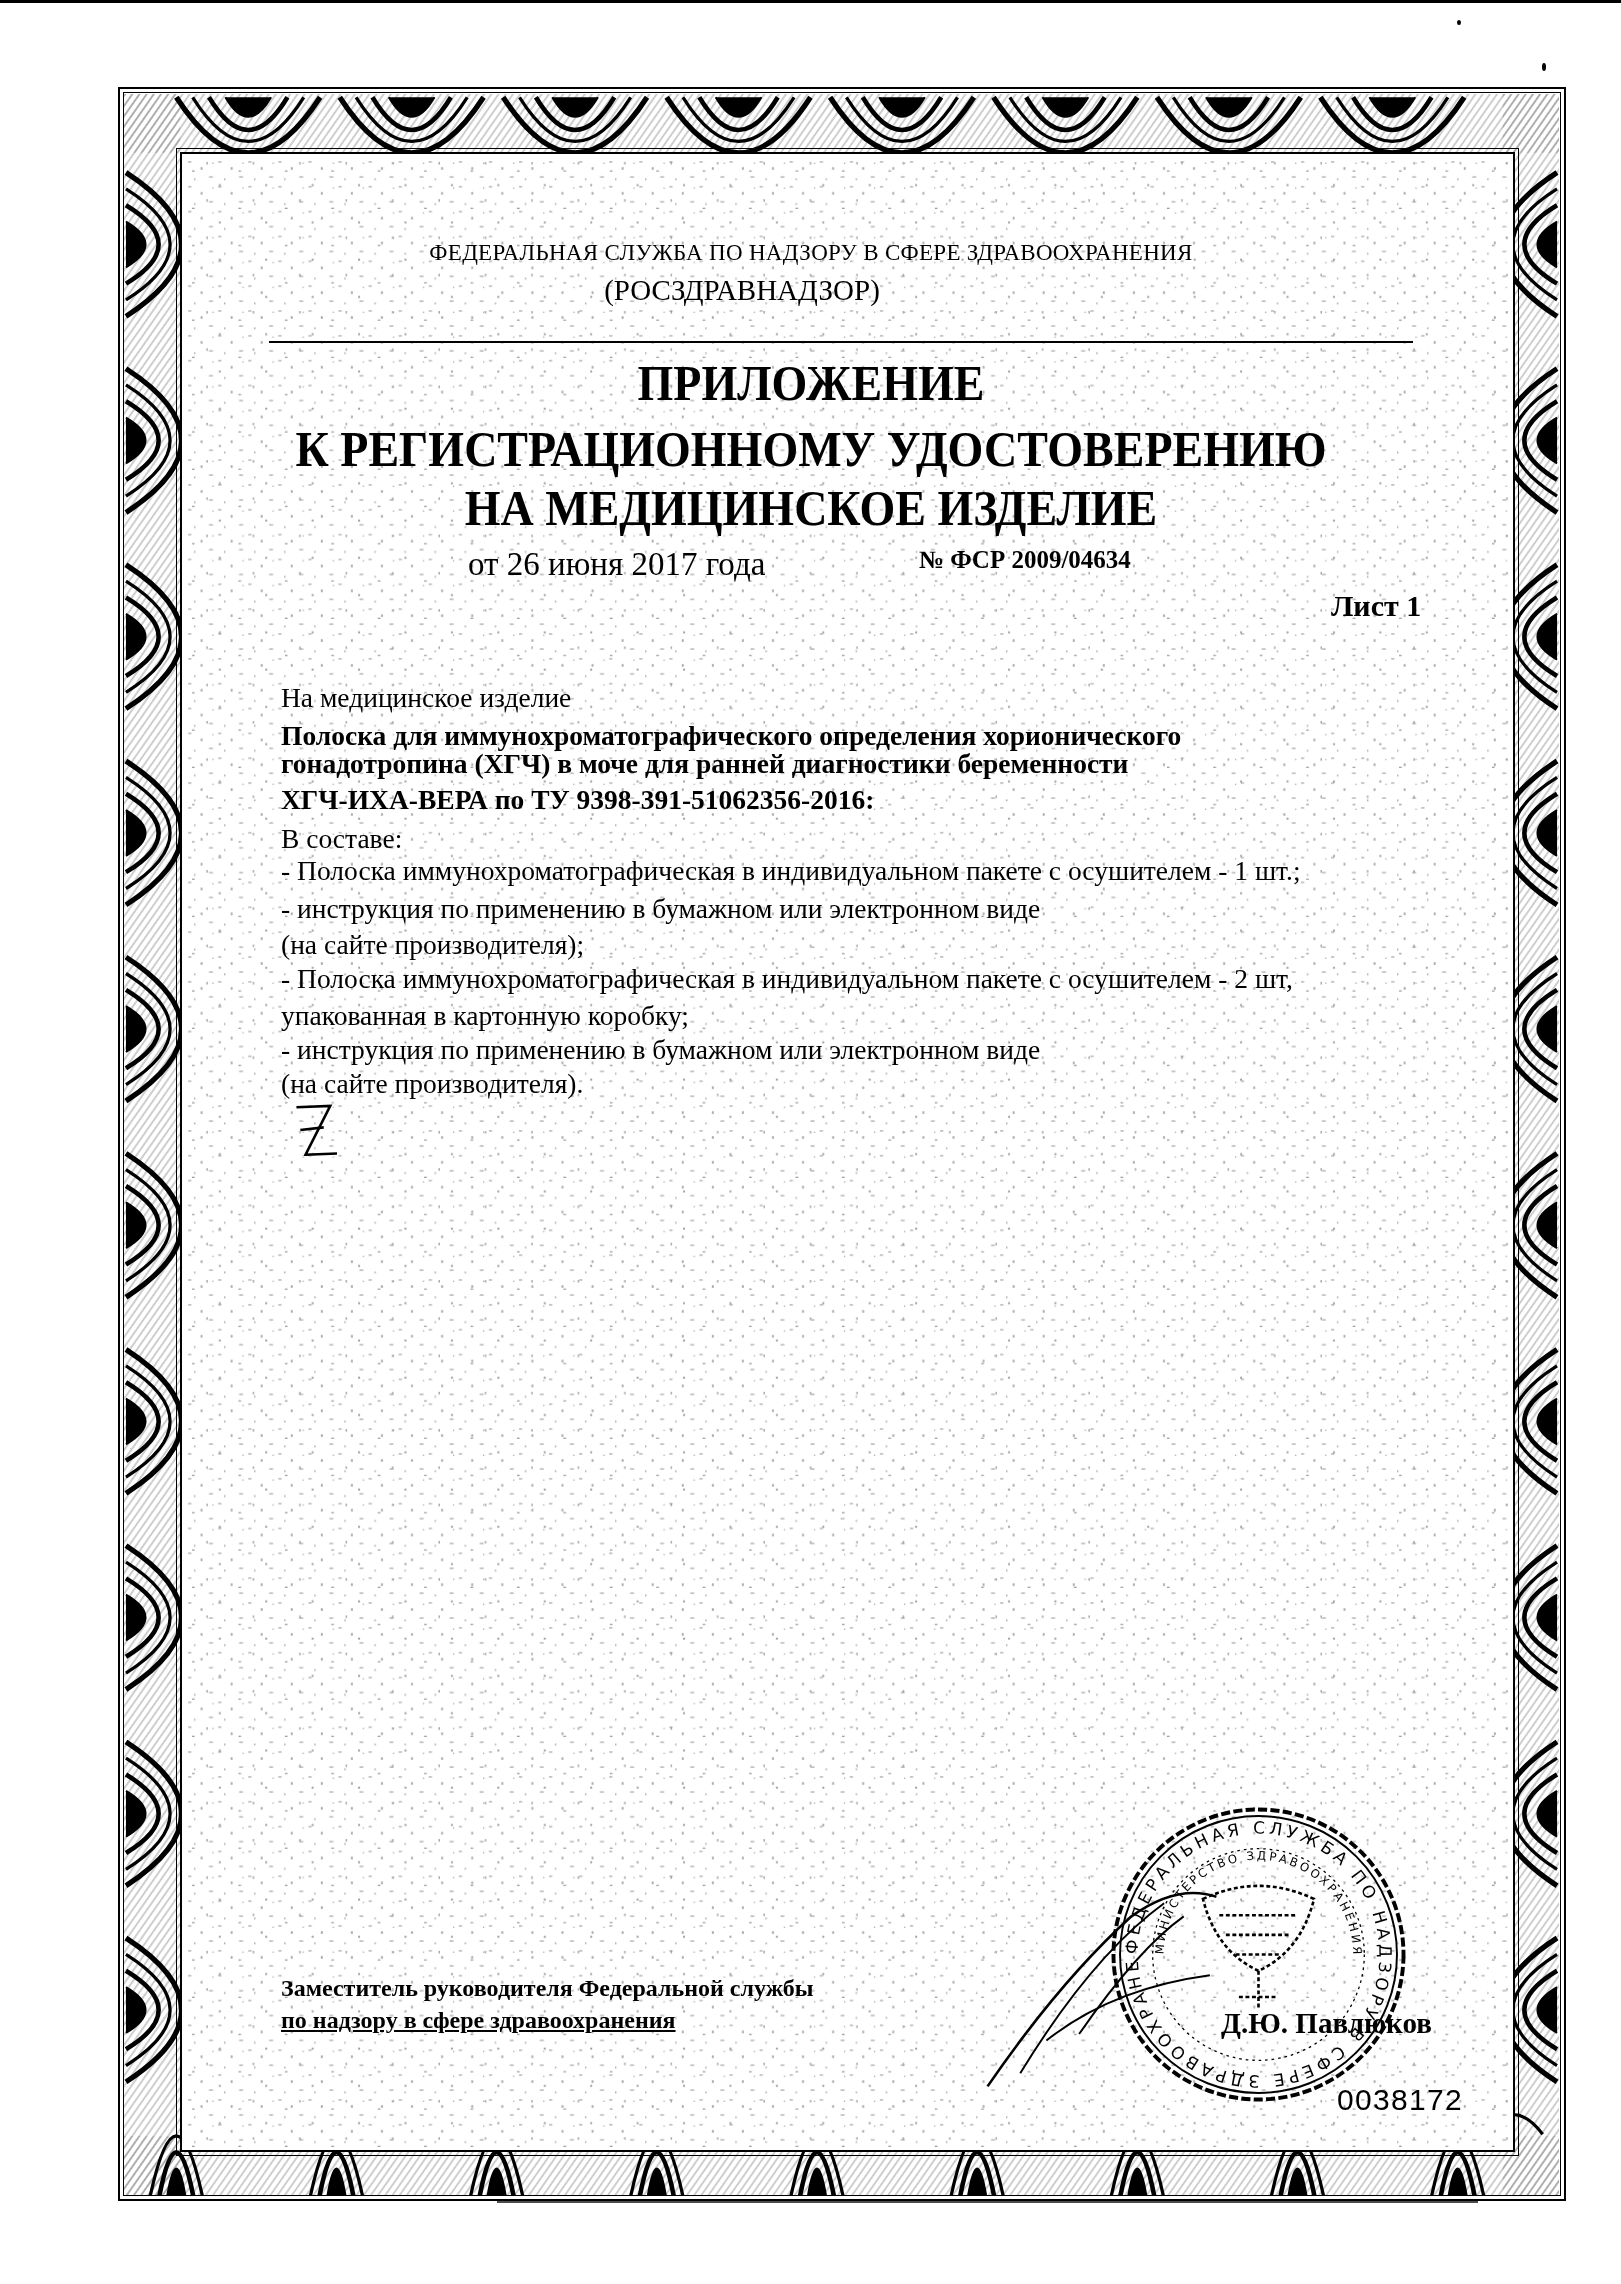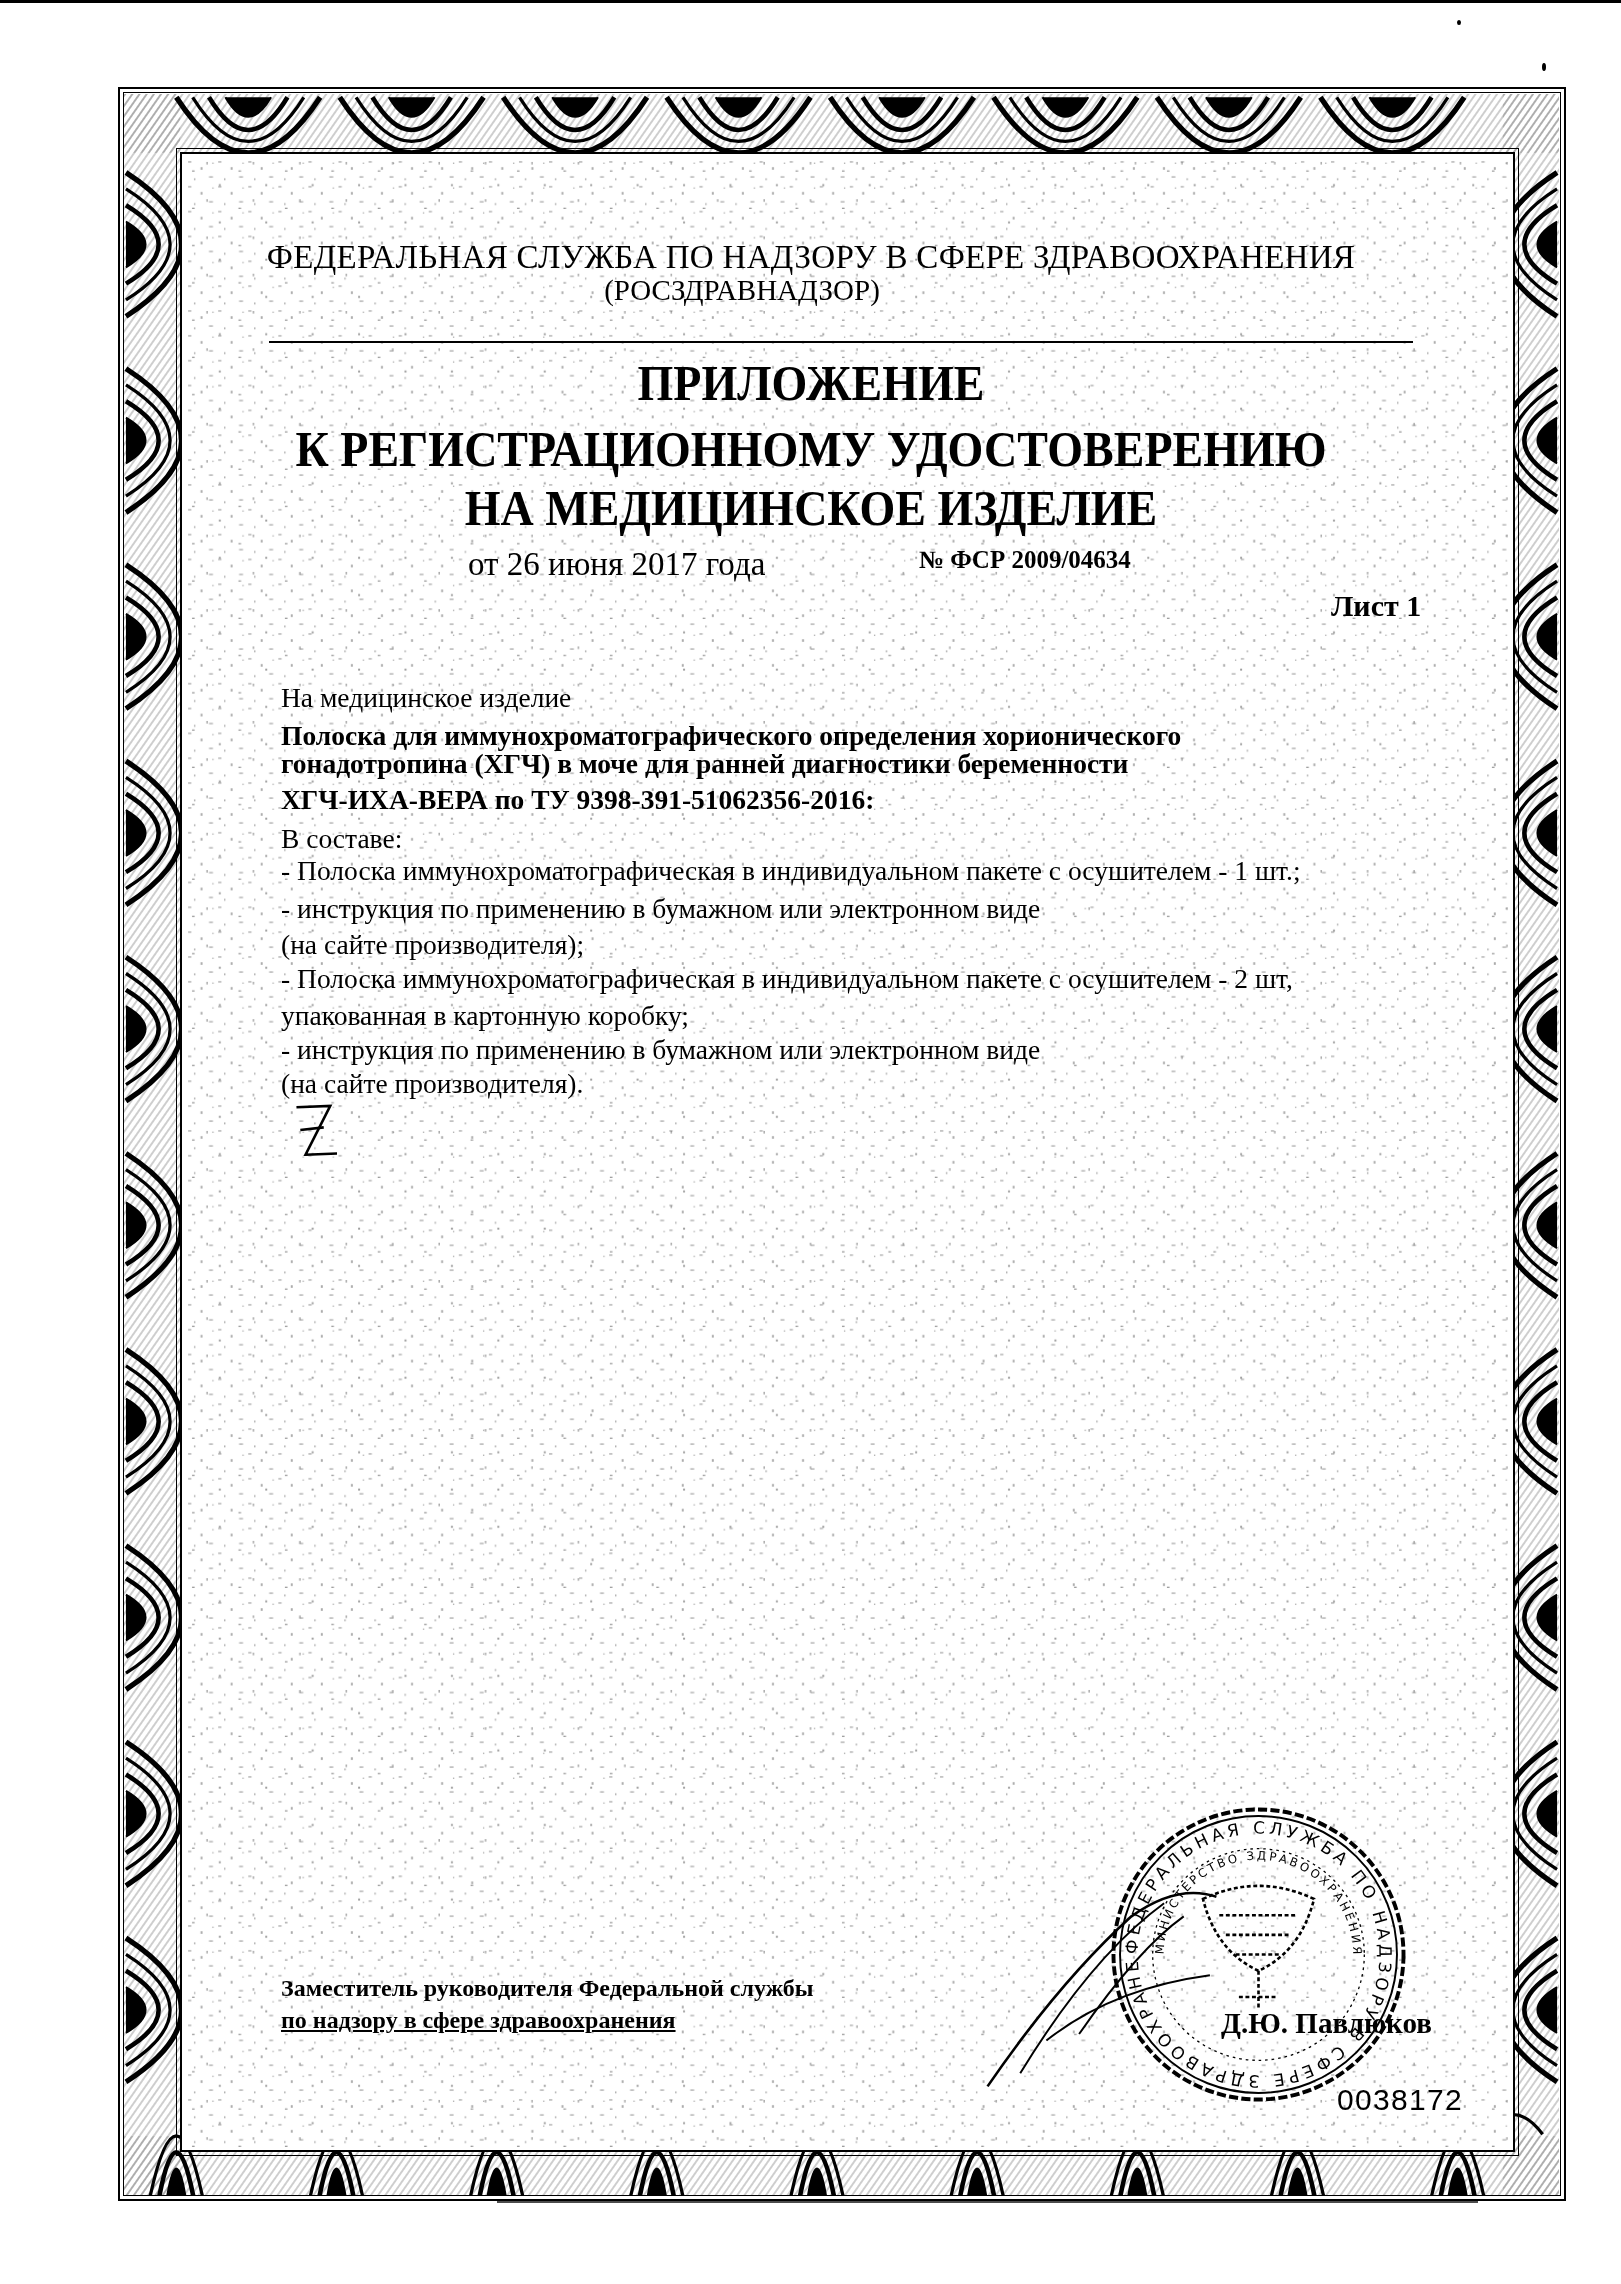--- a/index.html
+++ b/index.html
@@ -20,21 +20,21 @@
   .guilloche svg { width: 100%; height: 100%; display: block; }
 
   .frame-inner { position: absolute; left: 180px; top: 152px; width: 1335px; height: 2000px;
                  border: 2.6px solid #000; box-sizing: border-box; background: #fff; }
   .frame-inner::after { content: ""; position: absolute; left: -5.9px; top: -5.9px; right: -5.9px; bottom: -5.9px;
                  border: 1.3px solid #000; }
   .speckle { position: absolute; left: 186px; top: 158px; width: 1325px; height: 1989px; overflow: hidden; opacity: .55; }
 
   
   .txt { position: absolute; white-space: nowrap; line-height: 1; }
-  .agency { left: 0; width: 1622px; text-align: center; font-size: 33px; letter-spacing: 0.3px; top: 241px; }
+  .agency { left: 0; width: 1622px; text-align: center; font-size: 23px; letter-spacing: 0.3px; top: 241px; }
   .agency-abbr { left: 0; width: 1484px; text-align: center; font-size: 29px; top: 276px; }
   .header-rule { position: absolute; left: 269px; top: 341px; width: 1144px; height: 2px; background: #000; }
 
   .title-1 { left: 0; width: 1622px; text-align: center; font-size: 50px; font-weight: bold; top: 358px; transform: scaleX(0.92); }
   .title-2 { left: 0; width: 1622px; text-align: center; font-size: 50px; font-weight: bold; top: 424px; transform: scaleX(0.92); }
   .title-3 { left: 0; width: 1622px; text-align: center; font-size: 50px; font-weight: bold; top: 483px; transform: scaleX(0.92); }
 
   .date-line { left: 468px; top: 548px; font-size: 33px; }
   .reg-no { left: 919px; top: 547px; font-size: 25px; font-weight: bold; }
   .sheet { left: 1331px; top: 591px; font-size: 30px; font-weight: bold; }

